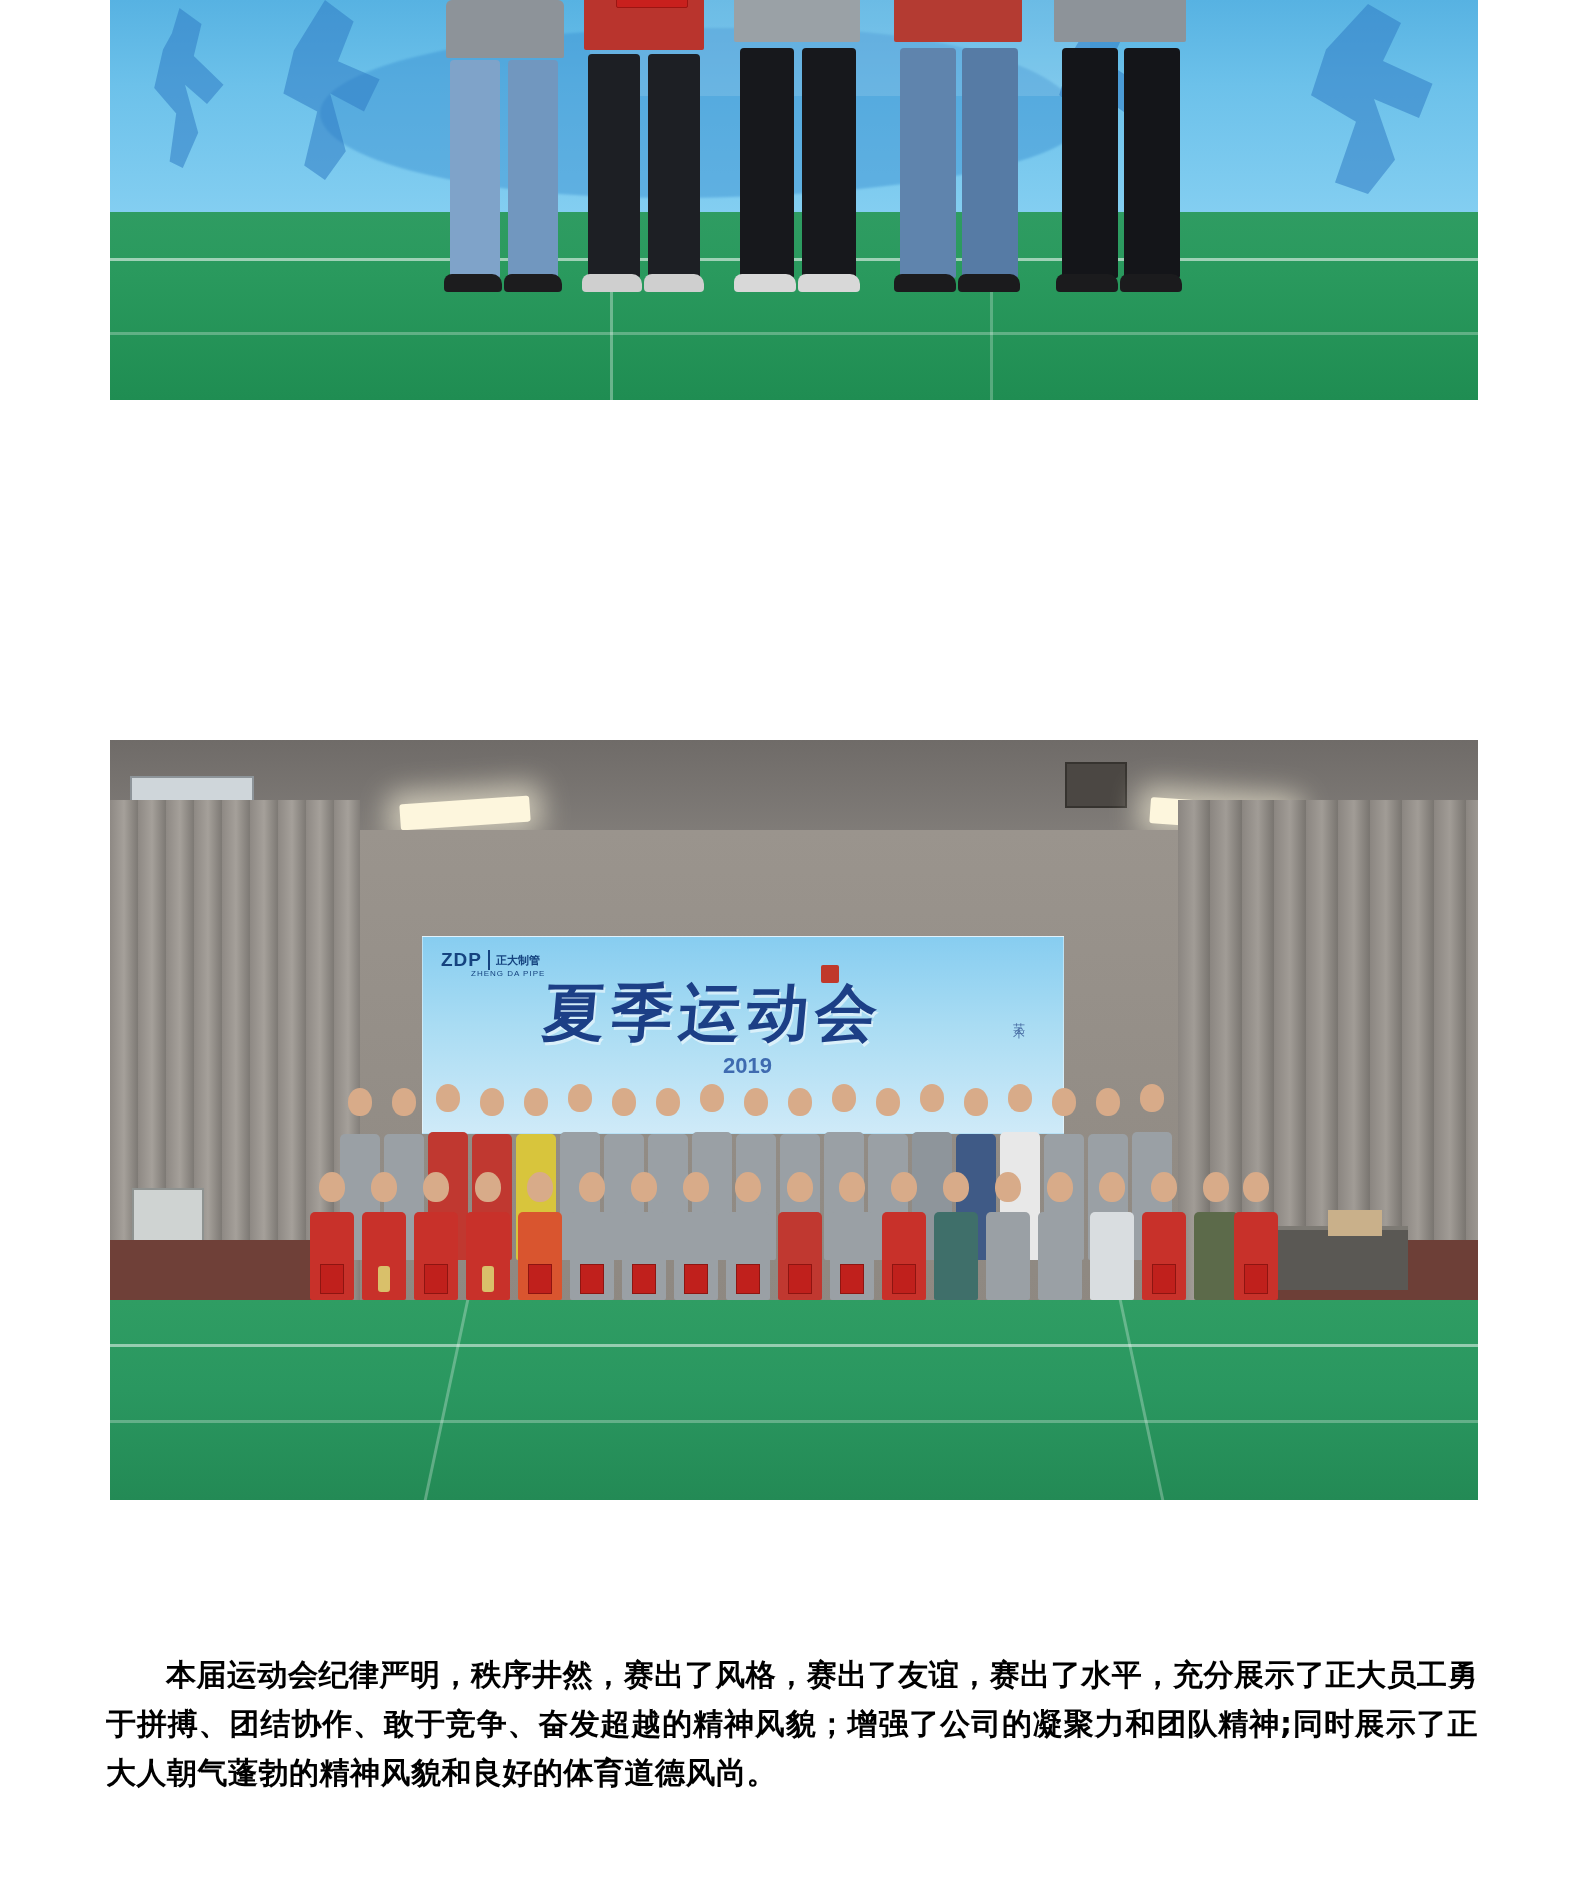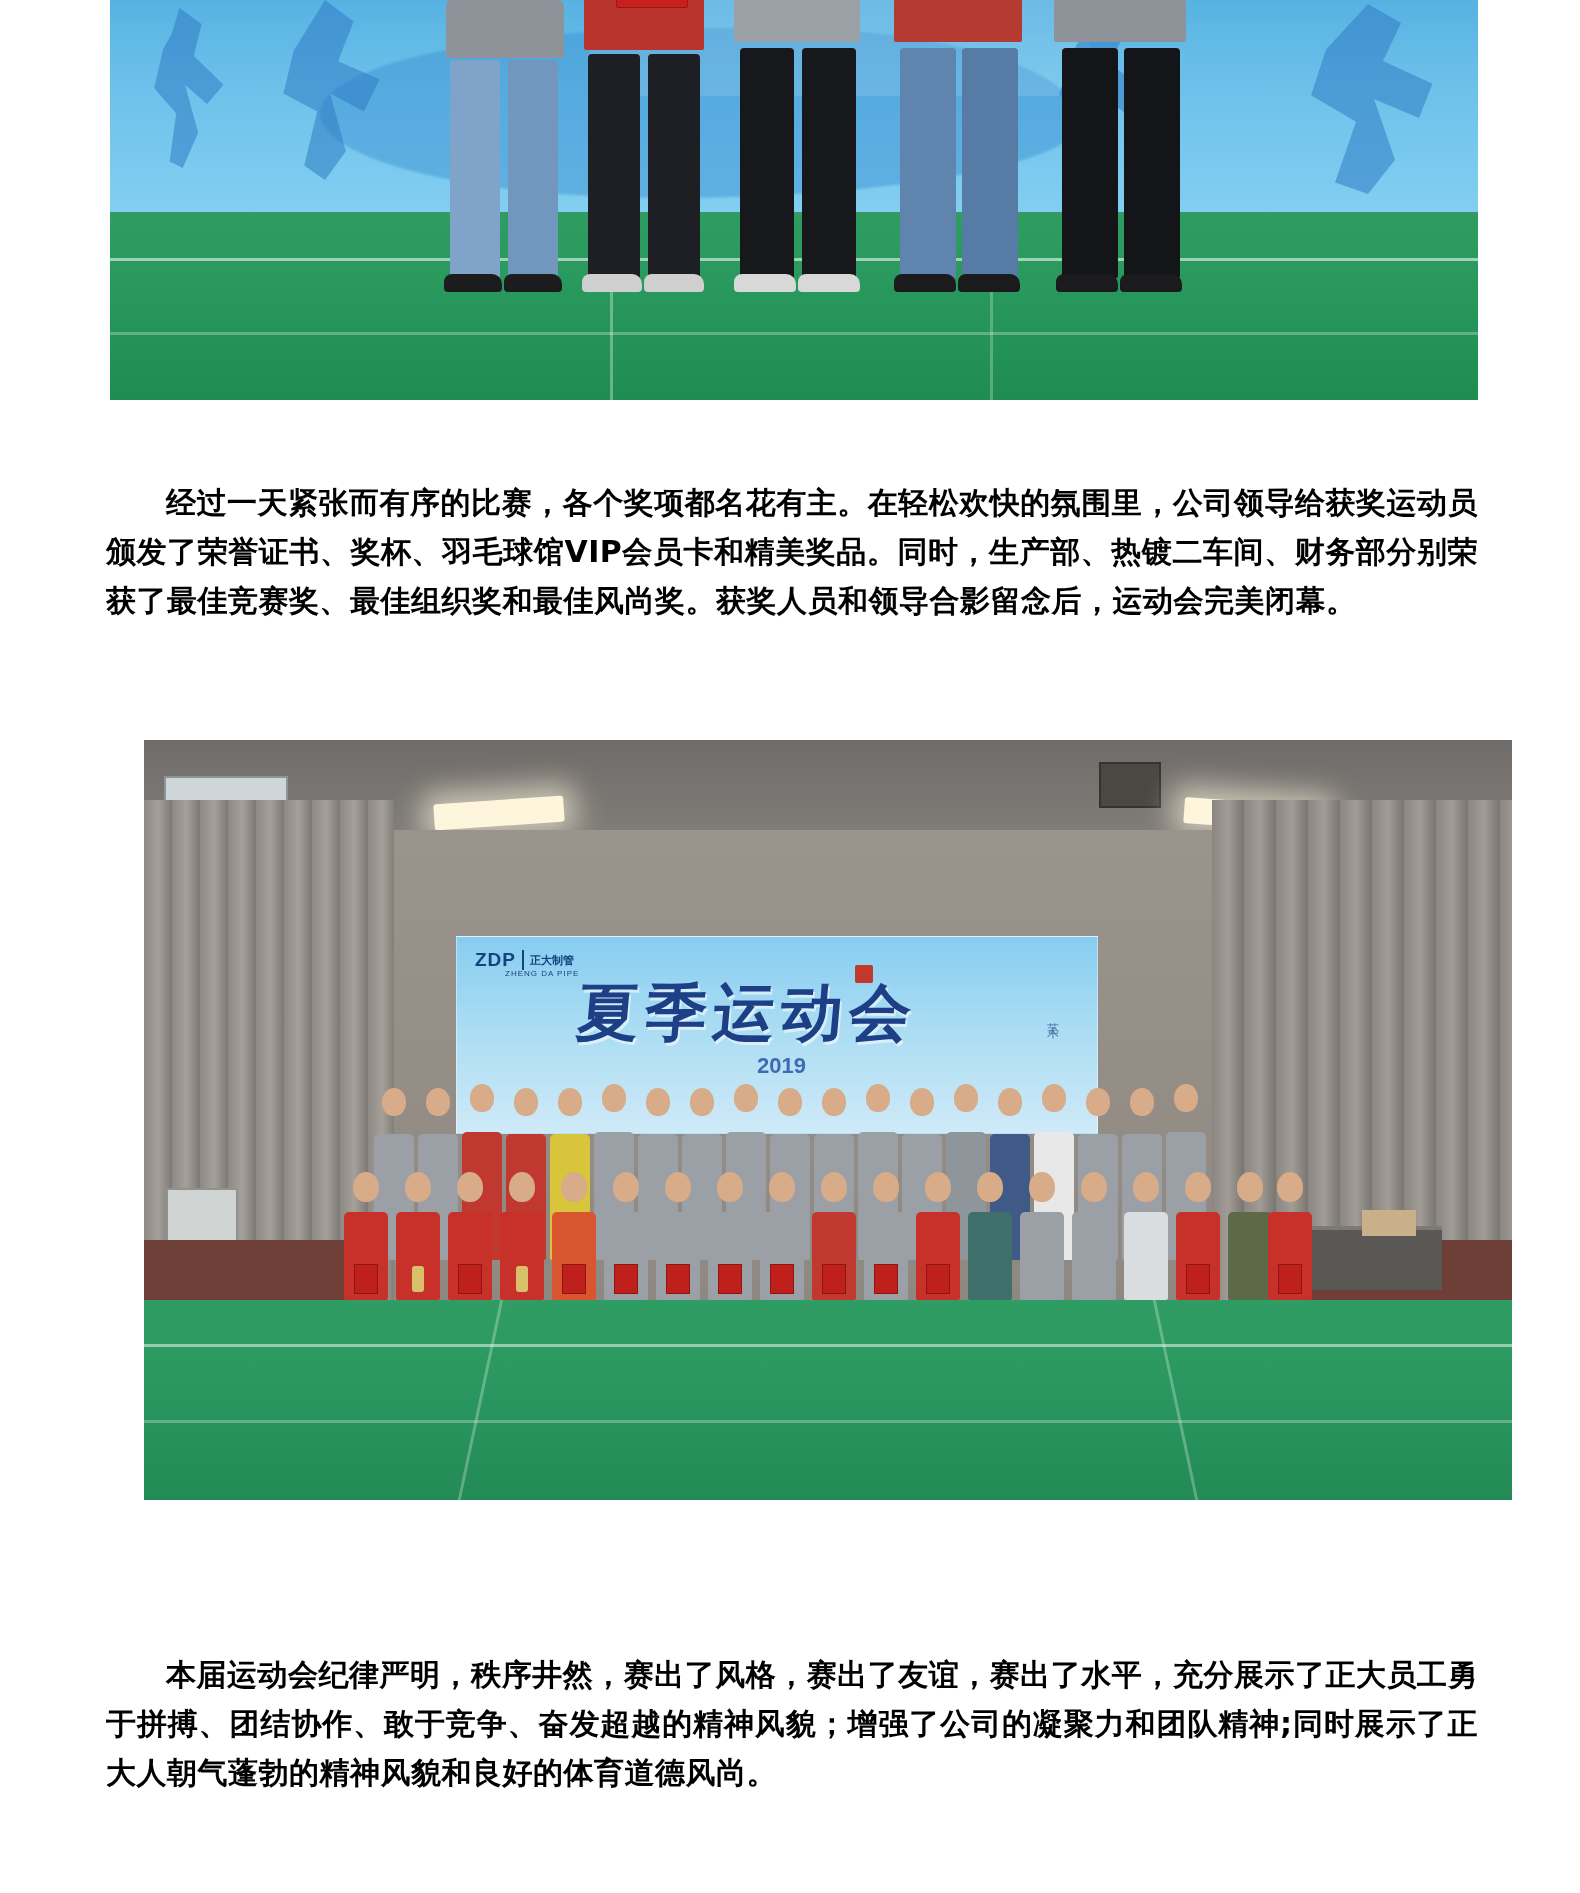--- a/index.html
+++ b/index.html
@@ -143,21 +143,20 @@
 
   
   .photo-group {
     position: absolute;
     left: 110px;
     top: 740px;
     width: 1368px;
     height: 760px;
     overflow: hidden;
     background: #7a7672;
-    margin-left: 34px;
   }
   .g-ceiling {
     position: absolute;
     left: 0; top: 0; width: 100%; height: 200px;
     background: linear-gradient(180deg, #6f6b68 0%, #85817d 60%, #908c88 100%);
   }
   .g-curtain-l {
     position: absolute;
     left: 0; top: 60px; width: 250px; height: 560px;
     background: repeating-linear-gradient(90deg, #8e8984 0px, #a5a09a 14px, #7d7974 28px);
@@ -416,23 +415,20 @@
 
       <div class="legs" style="height:232px;">
         <div class="leg" style="left:12px; width:56px; height:230px; background:#141519;"></div>
         <div class="leg" style="left:74px; width:56px; height:230px; background:#141519;"></div>
         <div class="shoe" style="left:6px; width:62px; background:#1b1b1d;"></div>
         <div class="shoe" style="left:70px; width:62px; background:#1b1b1d;"></div>
       </div>
     </div>
   </div>
 
-  <div class="para" id="para-1">
-    <p>经过一天紧张而有序的比赛，各个奖项都名花有主。在轻松欢快的氛围里，公司领导给获奖运动员颁发了荣誉证书、奖杯、羽毛球馆VIP会员卡和精美奖品。同时，生产部、热镀二车间、财务部分别荣获了最佳竞赛奖、最佳组织奖和最佳风尚奖。获奖人员和领导合影留念后，运动会完美闭幕。</p>
-  </div>
 
   <div class="photo-group">
     <div class="g-ceiling"></div>
     <div class="g-panel"></div>
     <div class="g-vent"></div>
     <div class="g-light gl-1"></div>
     <div class="g-light gl-2"></div>
     <div class="g-wall"></div>
     <div class="g-curtain-l"></div>
     <div class="g-curtain-r"></div>

